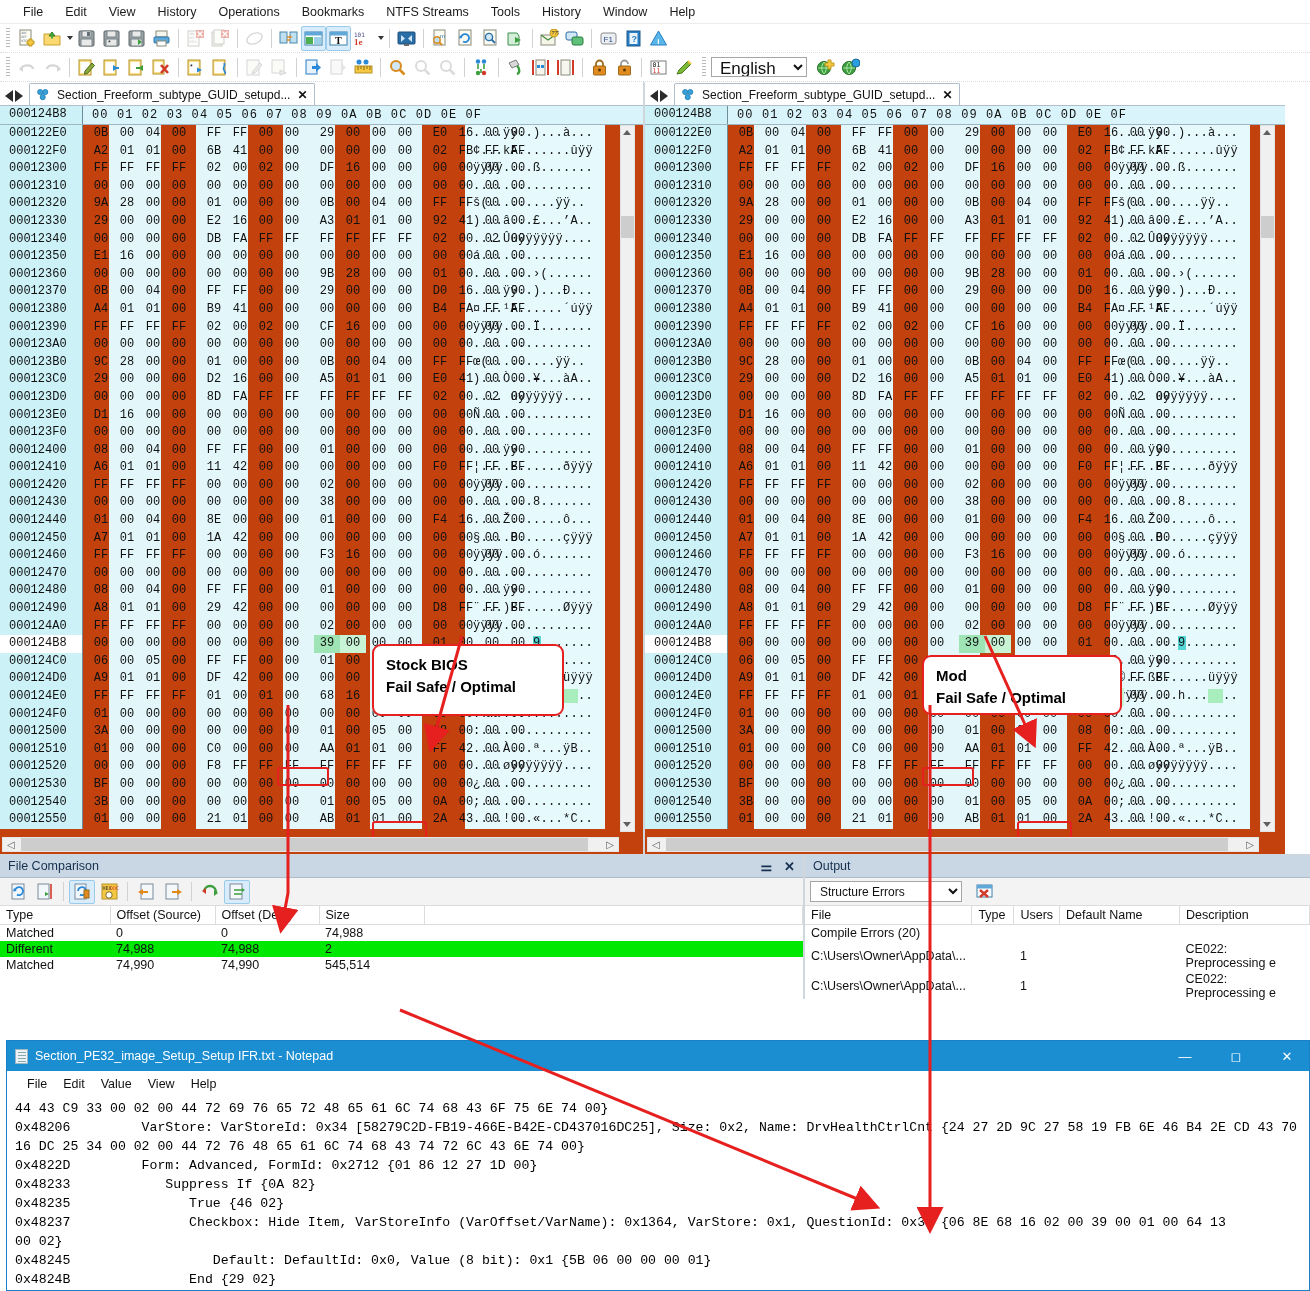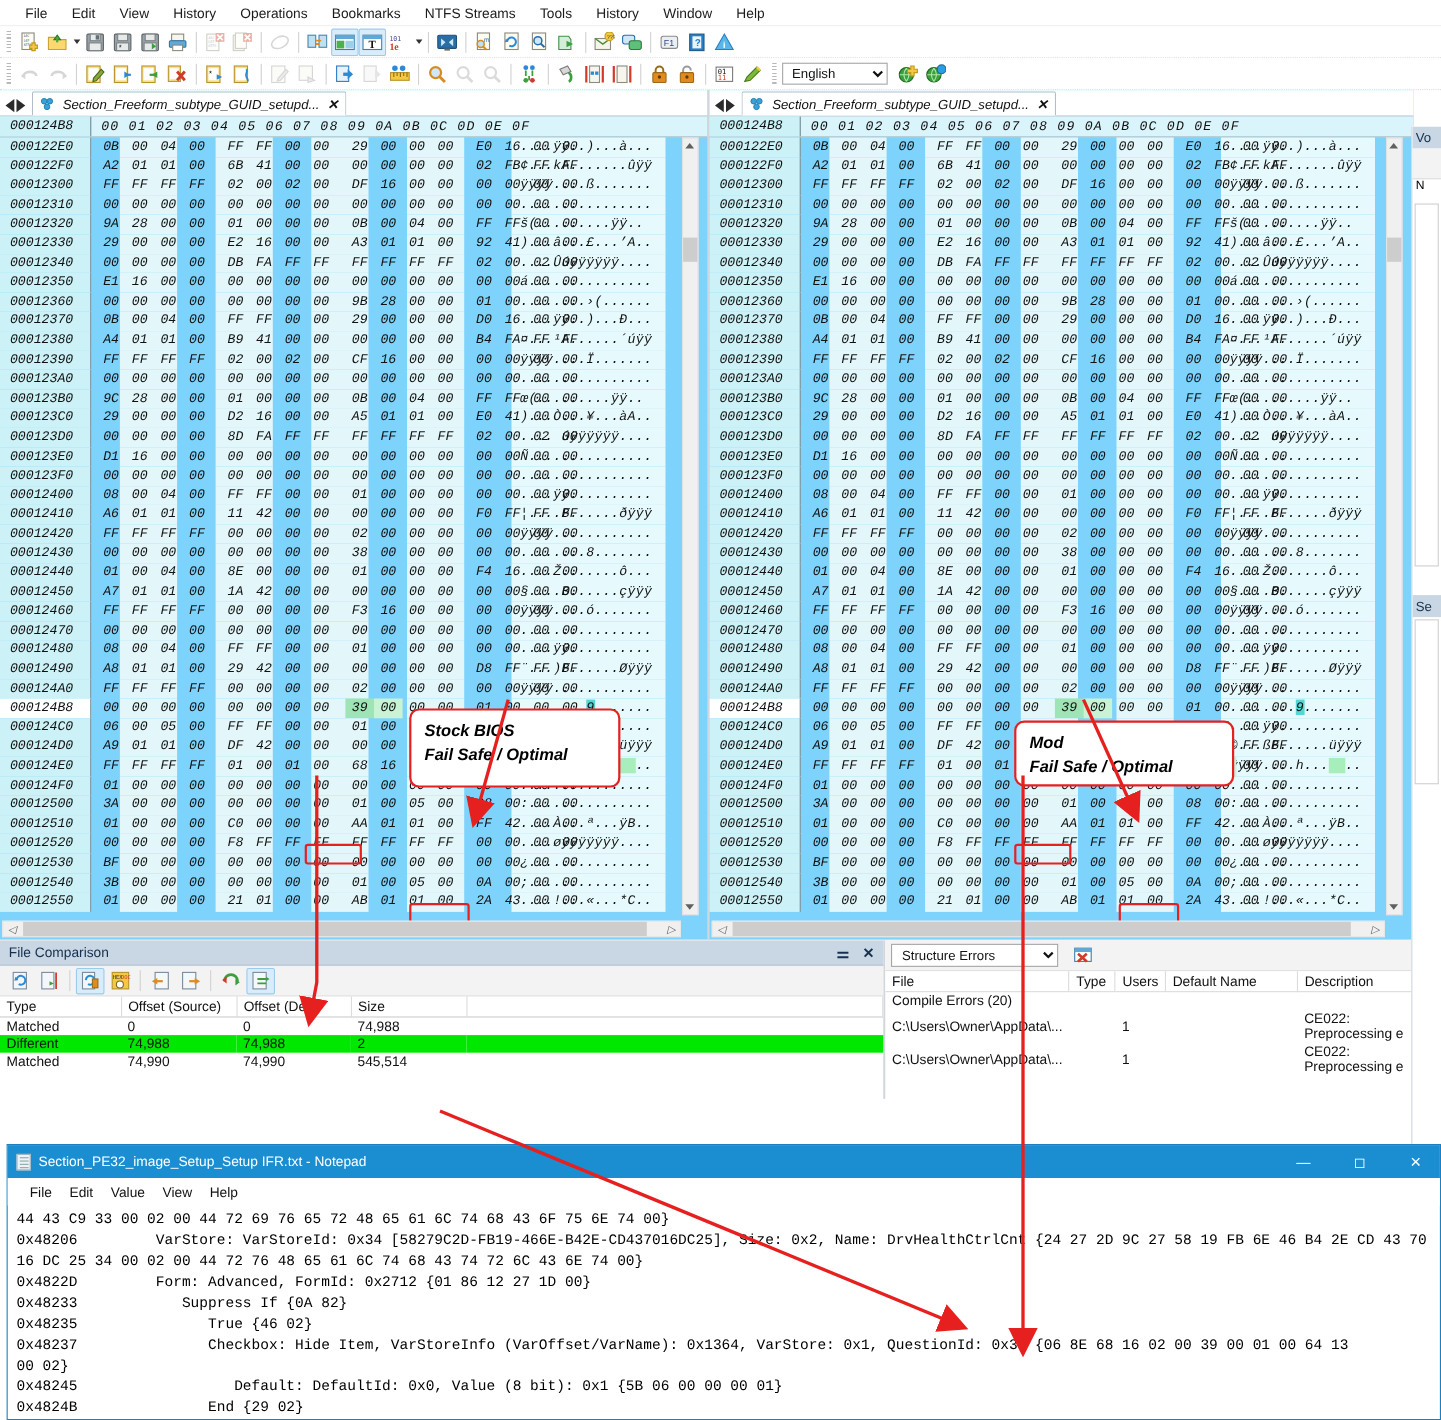--- a/index.html
+++ b/index.html
@@ -53,28 +53,28 @@
   }
   .tbtn.on { background: #d9ecfb; border-color: #9bcbeb; }
   .tbtn.dim { opacity: .40; }
   .tsep { width: 1px; height: 19px; background: #d2d2d2; margin: 0 4px; }
   .caret { width: 9px; height: 22px; display:inline-flex; align-items:center; justify-content:center; }
   .caret::after {
     content:""; border-left:3.5px solid transparent; border-right:3.5px solid transparent;
     border-top:4px solid #333;
   }
   .lang-select {
-    height: 20px; width: 96px; font-size: 12px; border: 1px solid #a6a6a6;
+    height: 20px; width: 96px; font-size: 17px; border: 1px solid #a6a6a6;
     background: #fff; padding-left: 4px; color: #111;
     font-family: "Liberation Sans", sans-serif;
   }
 
   
   .panes { display: flex; position: relative; height: 772px; }
-  .pane { position: relative; background: #7dd3fc; font-style: italic; }
+  .pane { position: relative; background: #c2410c; }
   .pane.left { width: 645px; border-right: 2px solid #cfd6dc; }
   .pane.right { width: 640px; }
 
   .tabstrip {
     height: 24px; display: flex; align-items: flex-end; background: #fff;
     border-bottom: 1px solid #b0bfcb; padding-left: 3px;
   }
   .navarrows { display:flex; align-items:center; gap:2px; padding: 0 6px 3px 2px; }
   .navarrows .ar { width:0;height:0; }
   .ar.left{ border-top:6px solid transparent;border-bottom:6px solid transparent;border-right:8px solid #2b2b2b;}
@@ -2781,28 +2781,20 @@
         <span class="va dn"></span>
       </div>
       <div class="hscroll" style="right:26px">
         <span class="ha" style="left:4px">◁</span>
         <span class="thumb"></span>
         <span class="ha" style="right:4px">▷</span>
       </div>
     </div>
   </div>
 
-  <div class="edgestrip">
-    <div class="ehdr">Vo</div>
-    <div style="height:28px;border-bottom:1px solid #dcdcdc;background:#f3f3f3"></div>
-    <div style="height:20px;font-size:11px;padding-left:3px">N</div>
-    <div style="height:330px;border:1px solid #cfcfcf;margin:2px"></div>
-    <div class="ehdr" style="margin-top:26px">Se</div>
-    <div style="height:150px;border:1px solid #cfcfcf;margin:2px"></div>
-  </div>
 
   <div class="docks">
 
     <div class="dock left">
       <div class="dockhdr">
         <span>File Comparison</span>
         <span class="sp"></span>
         <span class="pin">⚌</span>
         <span class="cls">✕</span>
       </div>
@@ -2898,20 +2890,23 @@
               <td>74,990</td>
               <td>74,990</td>
               <td>545,514</td>
               <td></td>
             </tr>
           </tbody>
       </table>
     </div>
 
     <div class="dock right">
+      <div class="dockhdr">
+        <span>Output</span>
+      </div>
       <div class="dockbar">
         <select class="outsel">
           <option>Structure Errors</option>
         </select>
         <span class="cmpbtn" style="margin-left:8px">
           <svg width="19" height="19" viewBox="0 0 19 19">
               <rect x="2" y="3" width="15" height="12" fill="#fff" stroke="#3d7fa8"></rect>
               <rect x="2" y="3" width="15" height="3.5" fill="#5fa8d8"></rect>
               <path d="M5 8l8 7M13 8l-8 7" stroke="#d23a2a" stroke-width="2.4"></path>
             </svg>

